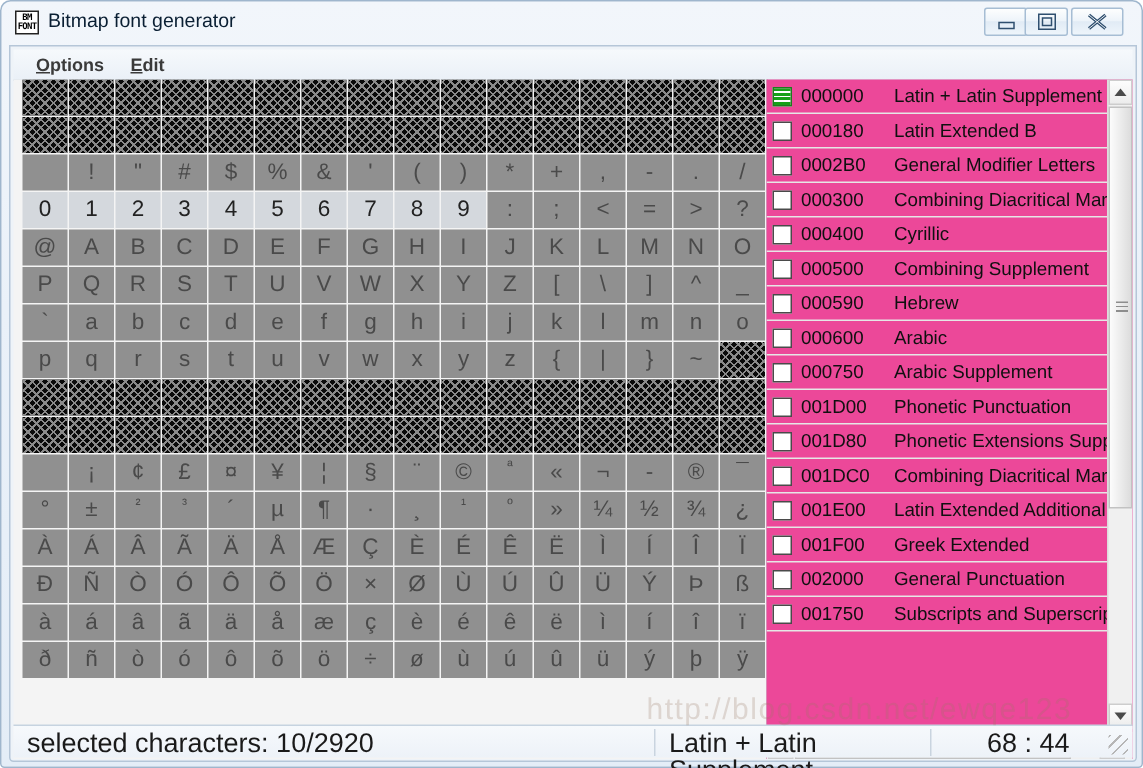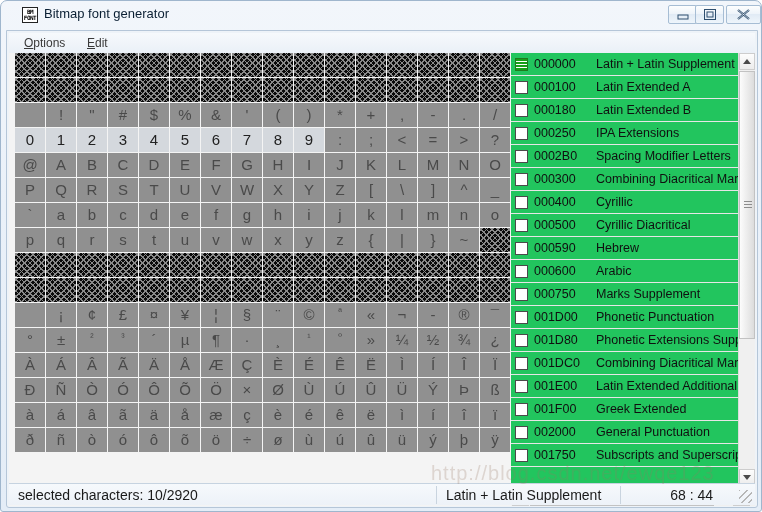--- a/index.html
+++ b/index.html
@@ -10,21 +10,21 @@
   }
   
   #window{
     position:absolute;left:0;top:0;width:762px;height:512px;
     box-sizing:border-box;
     background:linear-gradient(to bottom,#f2f6fb 0%,#eaf1f9 40%,#e4edf7 100%);
     border:1px solid #9fb6cd;
     border-radius:7px 7px 3px 3px;
   }
   #titlebar{
-    position:absolute;left:12px;top:0;width:660px;height:28px;
+    position:absolute;left:0;top:0;width:660px;height:28px;
   }
   #app-icon{
     position:absolute;left:9px;top:6px;width:16px;height:16px;
     background:#ffffff;border:1px solid #222;box-sizing:border-box;
     font-size:6px;line-height:6px;color:#000;font-weight:bold;
     font-family:"DejaVu Sans Mono",monospace;
     text-align:center;padding-top:1px;letter-spacing:-0.5px;
   }
   #app-icon span{display:block;}
   #title-text{
@@ -47,21 +47,21 @@
     border:1px solid #b5c6d8;box-sizing:border-box;
     border-radius:0 0 3px 3px;
   }
   #menubar{
     position:absolute;left:2px;top:2px;width:746px;height:20px;
     background:linear-gradient(to bottom,#f6f9fc,#eaf0f7);
     border-bottom:1px solid #c6d3e0;
   }
   .menu-item{
     position:absolute;top:2px;height:16px;font-size:12px;color:#3a3a3a;
-    padding:0 5px;line-height:16px;
+    padding:0 5px;line-height:16px;font-weight:bold;
   }
   .menu-item u{text-decoration:underline;}
   #menu-options{left:10px;}
   #menu-edit{left:73px;}
 
   
   #charpane{
     position:absolute;left:2px;top:22px;width:502px;height:453px;
     background:#f4f4f4;overflow:hidden;
     border-right:1px solid #9aa7b4;
@@ -88,21 +88,21 @@
     background-image:
       repeating-linear-gradient(45deg,#8a8a8a 0 1px,transparent 1px 4px),
       repeating-linear-gradient(-45deg,#8a8a8a 0 1px,transparent 1px 4px);
     color:transparent;
   }
   .cell.sup{font-size:10px;line-height:18px;}
 
   
   #listpane{
     position:absolute;left:504px;top:22px;width:244px;height:453px;
-    background:#22c55e;overflow:hidden;
+    background:#ec4899;overflow:hidden;
   }
   #listinner{position:absolute;left:0;top:0;width:227px;height:433px;overflow:hidden;}
   .lrow{
     position:relative;height:22px;line-height:22px;
     border-bottom:1px solid #e6e6e6;
     white-space:nowrap;font-size:0;
   }
   .lcheck{
     display:inline-block;vertical-align:middle;
     width:13px;height:13px;margin:0 6px 0 4px;
@@ -164,21 +164,21 @@
     background:repeating-linear-gradient(to right,#8d8d8d 0 1px,transparent 1px 3px);
   }
   
   #statusbar{
     position:absolute;left:2px;bottom:2px;width:746px;height:22px;
     background:linear-gradient(to bottom,#f6f9fc,#edf2f8);
     border-top:1px solid #c6d3e0;box-sizing:border-box;
   }
   .spanel{
     position:absolute;top:2px;height:18px;line-height:18px;
-    font-size:14px;color:#1a1a1a;box-sizing:border-box;
+    font-size:18px;color:#1a1a1a;box-sizing:border-box;
     padding-left:5px;
   }
   #st-selected{left:4px;width:424px;border-right:1px solid #c9d4df;}
   #st-block{left:432px;width:180px;border-right:1px solid #c9d4df;}
   #st-pos{left:614px;width:90px;text-align:right;}
   #resize-grip{
     position:absolute;right:3px;bottom:2px;width:13px;height:13px;
     background:
       repeating-linear-gradient(-45deg,transparent 0 2px,#b6b6b6 2px 3px,transparent 3px 5px);
   }
@@ -250,30 +250,28 @@
           <div class="crow"><div class="cell">À</div><div class="cell">Á</div><div class="cell">Â</div><div class="cell">Ã</div><div class="cell">Ä</div><div class="cell">Å</div><div class="cell">Æ</div><div class="cell">Ç</div><div class="cell">È</div><div class="cell">É</div><div class="cell">Ê</div><div class="cell">Ë</div><div class="cell">Ì</div><div class="cell">Í</div><div class="cell">Î</div><div class="cell">Ï</div></div>
           <div class="crow"><div class="cell">Ð</div><div class="cell">Ñ</div><div class="cell">Ò</div><div class="cell">Ó</div><div class="cell">Ô</div><div class="cell">Õ</div><div class="cell">Ö</div><div class="cell">×</div><div class="cell">Ø</div><div class="cell">Ù</div><div class="cell">Ú</div><div class="cell">Û</div><div class="cell">Ü</div><div class="cell">Ý</div><div class="cell">Þ</div><div class="cell">ß</div></div>
           <div class="crow"><div class="cell">à</div><div class="cell">á</div><div class="cell">â</div><div class="cell">ã</div><div class="cell">ä</div><div class="cell">å</div><div class="cell">æ</div><div class="cell">ç</div><div class="cell">è</div><div class="cell">é</div><div class="cell">ê</div><div class="cell">ë</div><div class="cell">ì</div><div class="cell">í</div><div class="cell">î</div><div class="cell">ï</div></div>
           <div class="crow"><div class="cell">ð</div><div class="cell">ñ</div><div class="cell">ò</div><div class="cell">ó</div><div class="cell">ô</div><div class="cell">õ</div><div class="cell">ö</div><div class="cell">÷</div><div class="cell">ø</div><div class="cell">ù</div><div class="cell">ú</div><div class="cell">û</div><div class="cell">ü</div><div class="cell">ý</div><div class="cell">þ</div><div class="cell">ÿ</div></div>
         </div>
     </div>
 
     <div id="listpane">
       <div id="listinner">
           <div class="lrow"><span class="lcheck partial"></span><span class="lcode">000000</span><span class="lname">Latin + Latin Supplement</span></div>
-          <div class="lrow"><span class="lcheck"></span><span class="lcode">000100</span><span class="lname">Latin Extended A</span></div>
           <div class="lrow"><span class="lcheck"></span><span class="lcode">000180</span><span class="lname">Latin Extended B</span></div>
-          <div class="lrow"><span class="lcheck"></span><span class="lcode">000250</span><span class="lname">IPA Extensions</span></div>
-          <div class="lrow"><span class="lcheck"></span><span class="lcode">0002B0</span><span class="lname">Spacing Modifier Letters</span></div>
+          <div class="lrow"><span class="lcheck"></span><span class="lcode">0002B0</span><span class="lname">General Modifier Letters</span></div>
           <div class="lrow"><span class="lcheck"></span><span class="lcode">000300</span><span class="lname">Combining Diacritical Marks</span></div>
           <div class="lrow"><span class="lcheck"></span><span class="lcode">000400</span><span class="lname">Cyrillic</span></div>
-          <div class="lrow"><span class="lcheck"></span><span class="lcode">000500</span><span class="lname">Cyrillic Diacritical</span></div>
+          <div class="lrow"><span class="lcheck"></span><span class="lcode">000500</span><span class="lname">Combining Supplement</span></div>
           <div class="lrow"><span class="lcheck"></span><span class="lcode">000590</span><span class="lname">Hebrew</span></div>
           <div class="lrow"><span class="lcheck"></span><span class="lcode">000600</span><span class="lname">Arabic</span></div>
-          <div class="lrow"><span class="lcheck"></span><span class="lcode">000750</span><span class="lname">Marks Supplement</span></div>
+          <div class="lrow"><span class="lcheck"></span><span class="lcode">000750</span><span class="lname">Arabic Supplement</span></div>
           <div class="lrow"><span class="lcheck"></span><span class="lcode">001D00</span><span class="lname">Phonetic Punctuation</span></div>
           <div class="lrow"><span class="lcheck"></span><span class="lcode">001D80</span><span class="lname">Phonetic Extensions Supple.</span></div>
           <div class="lrow"><span class="lcheck"></span><span class="lcode">001DC0</span><span class="lname">Combining Diacritical Marks</span></div>
           <div class="lrow"><span class="lcheck"></span><span class="lcode">001E00</span><span class="lname">Latin Extended Additional</span></div>
           <div class="lrow"><span class="lcheck"></span><span class="lcode">001F00</span><span class="lname">Greek Extended</span></div>
           <div class="lrow"><span class="lcheck"></span><span class="lcode">002000</span><span class="lname">General Punctuation</span></div>
           <div class="lrow"><span class="lcheck"></span><span class="lcode">001750</span><span class="lname">Subscripts and Superscripts</span></div>
         </div>
 
       <div id="vsb">

